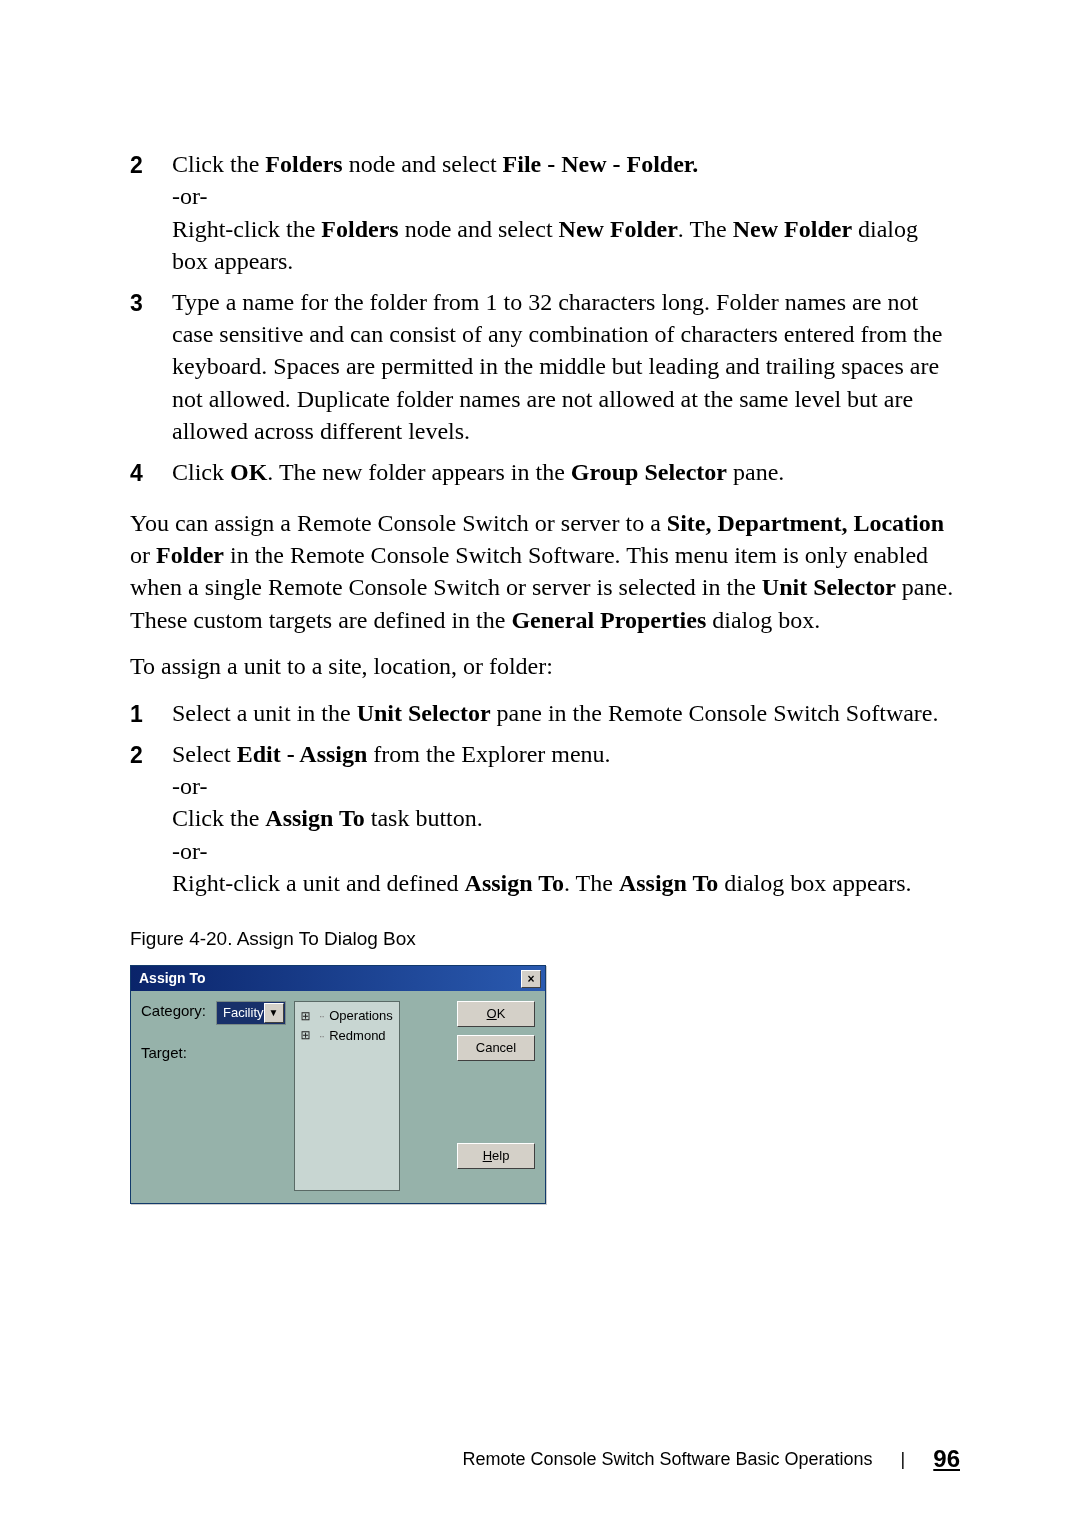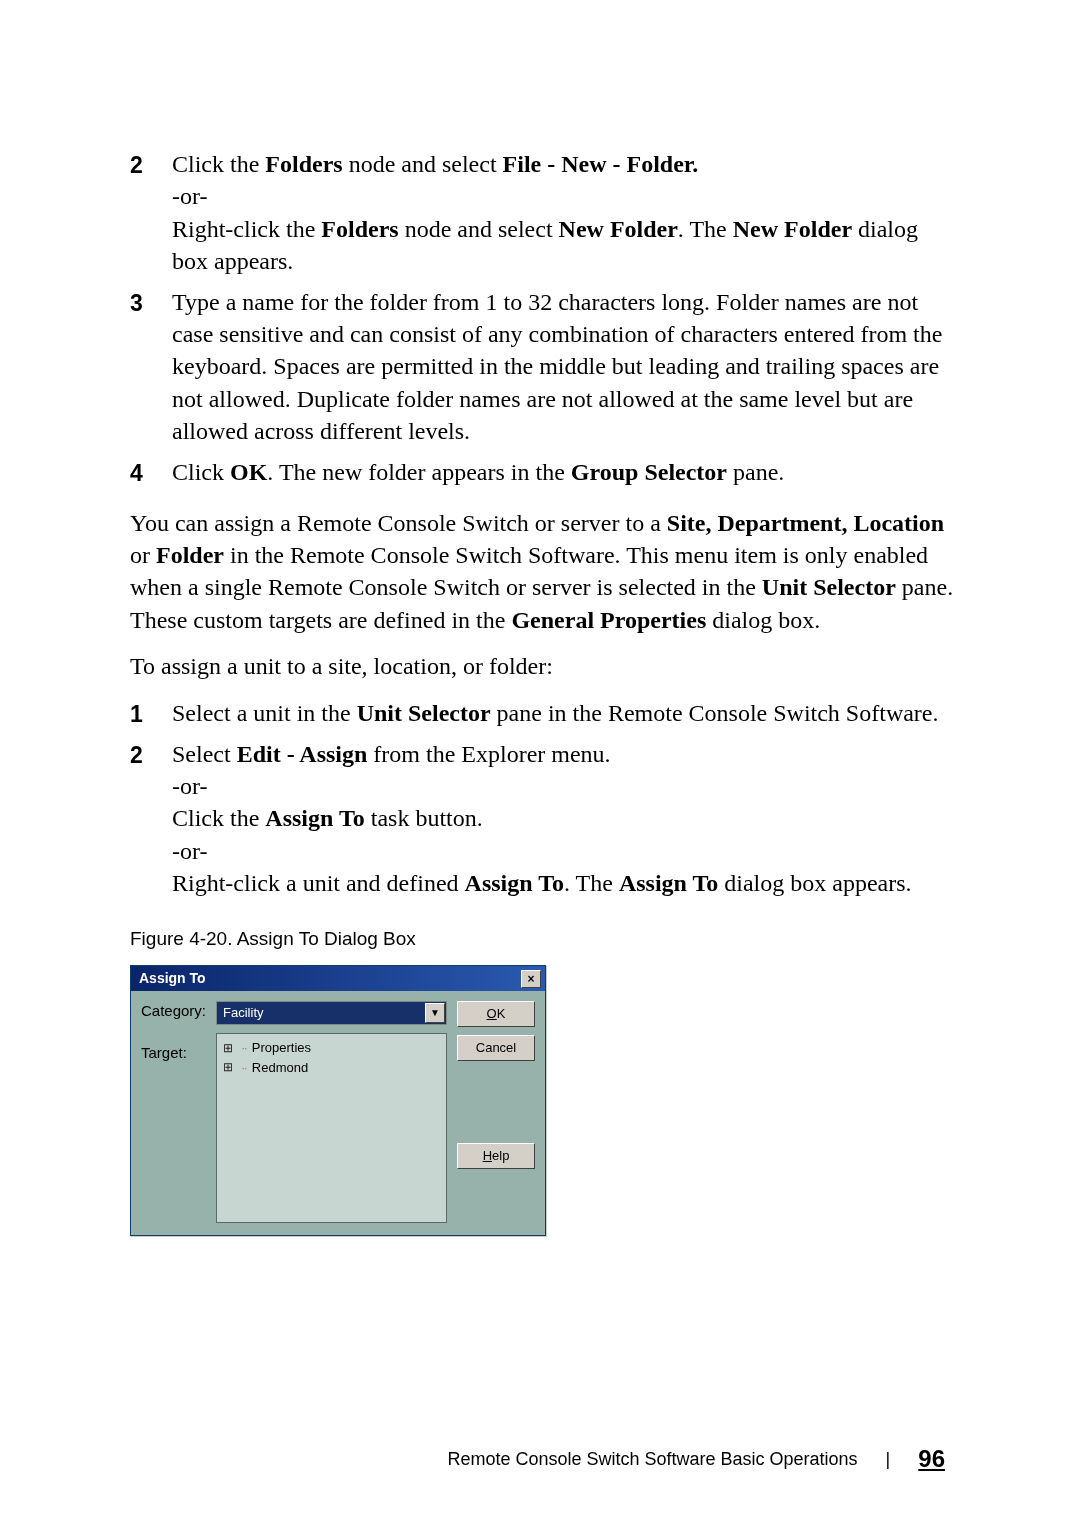--- a/index.html
+++ b/index.html
@@ -104,21 +104,20 @@
     flex: 0 0 64px;
     display: flex;
     flex-direction: column;
     gap: 22px;
     font-size: 15px;
     color: #000;
   }
   .dialog-mid {
     flex: 1 1 auto;
     display: flex;
-    flex-direction: column;
     gap: 8px;
     border-radius: 23px;
   }
   .select-wrap {
     background: #18306a;
     color: #fff;
     display: flex;
     align-items: center;
     justify-content: space-between;
     padding: 1px 1px 1px 6px;
@@ -185,21 +184,21 @@
   .winbtn .ul {
     text-decoration: underline;
   }
   .spacer-big {
     height: 66px;
   }
   
   .footer {
     position: absolute;
     bottom: 54px;
-    right: 135px;
+    right: 120px;
     font-family: Arial, Helvetica, sans-serif;
     font-size: 18px;
     color: #000;
     display: flex;
     align-items: center;
     gap: 28px;
   }
   .footer .bar {
     color: #000;
     font-size: 18px;
@@ -286,21 +285,21 @@
       <div class="dialog-mid">
         <div class="select-wrap">
           <span>Facility</span>
           <div class="dd">
             <span>▼</span>
           </div>
         </div>
         <div class="treebox">
           <div class="tree-item">
               <span class="tree-dash">··</span>
-              <span>Properties</span>
+              <span>Operations</span>
             </div>
           <div class="tree-item">
               <span class="tree-dash">··</span>
               <span>Redmond</span>
             </div>
         </div>
       </div>
       <div class="dialog-right">
         <div class="winbtn">
             <span><span class="ul">O</span><span>K</span></span>

